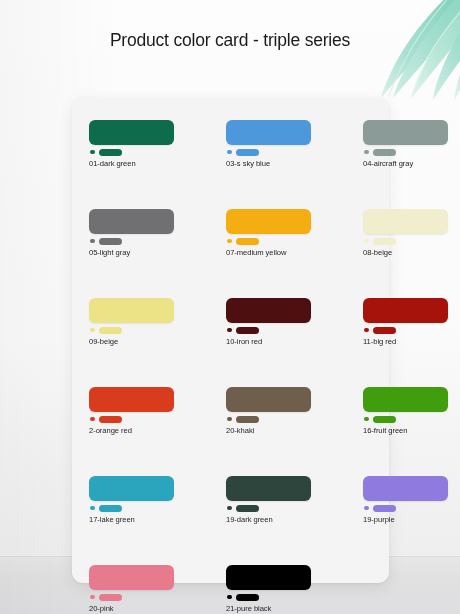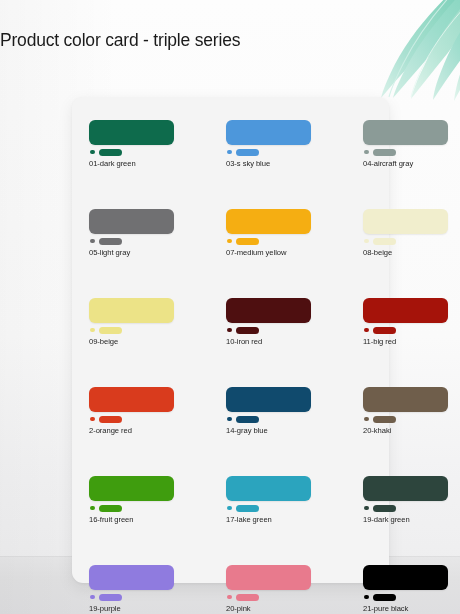--- a/index.html
+++ b/index.html
@@ -49,21 +49,21 @@
     background: linear-gradient(90deg, rgba(0,0,0,0.028), rgba(0,0,0,0));
     pointer-events: none;
   }
 
   
   .title {
     position: absolute;
     left: 0;
     top: 30px;
     width: 460px;
-    text-align: left;
+    text-align: center;
     font-size: 17.5px;
     letter-spacing: -0.2px;
     color: #1b1b1b;
     font-weight: 400;
     white-space: nowrap;
   }
 
   
   .feather {
     position: absolute;
@@ -255,28 +255,20 @@
         </div>
         <div class="swatch">
           <div class="chip" style="background: rgb(217, 59, 29);"></div>
           <div class="mini-row">
             <div class="mini-dot" style="background: rgb(217, 59, 29);"></div>
             <div class="mini-pill" style="background: rgb(217, 59, 29);"></div>
           </div>
           <div class="swatch-label">2-orange red</div>
         </div>
         <div class="swatch">
-          <div class="chip" style="background: rgb(16, 74, 109);"></div>
-          <div class="mini-row">
-            <div class="mini-dot" style="background: rgb(16, 74, 109);"></div>
-            <div class="mini-pill" style="background: rgb(16, 74, 109);"></div>
-          </div>
-          <div class="swatch-label">14-gray blue</div>
-        </div>
-        <div class="swatch">
           <div class="chip" style="background: rgb(111, 94, 75);"></div>
           <div class="mini-row">
             <div class="mini-dot" style="background: rgb(111, 94, 75);"></div>
             <div class="mini-pill" style="background: rgb(111, 94, 75);"></div>
           </div>
           <div class="swatch-label">20-khaki</div>
         </div>
         <div class="swatch">
           <div class="chip" style="background: rgb(63, 157, 14);"></div>
           <div class="mini-row">

